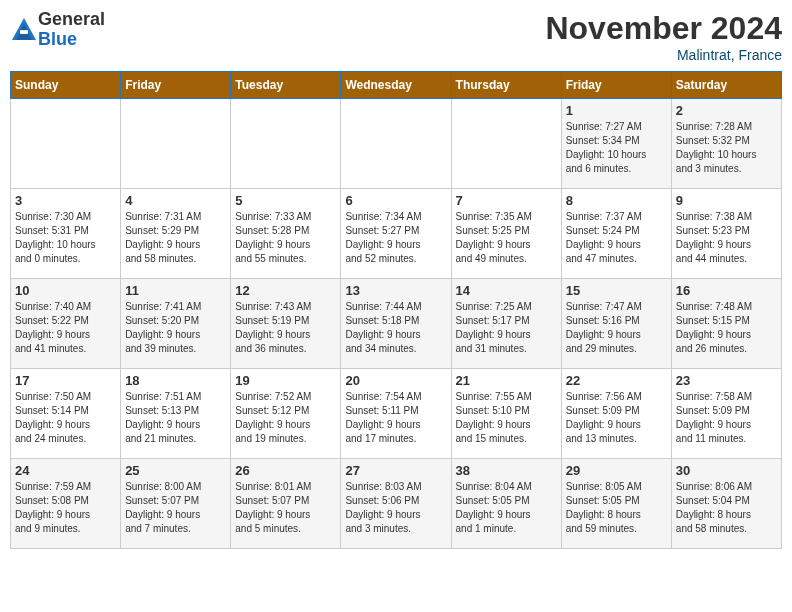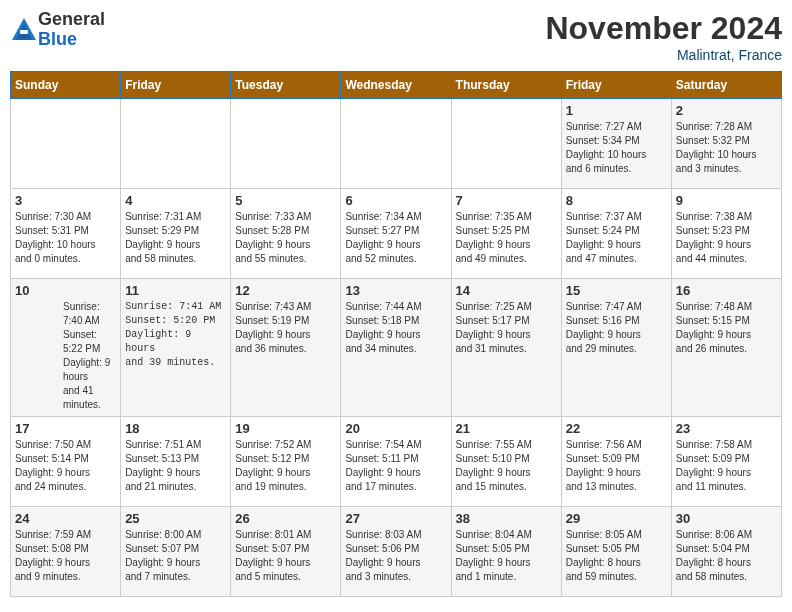--- a/index.html
+++ b/index.html
@@ -189,28 +189,28 @@
           <span class="day-number">9</span>
           <div class="cell-info" style="white-space: pre-line;">Sunrise: 7:38 AM
 Sunset: 5:23 PM
 Daylight: 9 hours
 and 44 minutes.</div>
         </td>
       </tr>
       <tr>
         <td>
           <span class="day-number">10</span>
-          <div class="cell-info" style="white-space: pre-line; margin-left: 48px;">Sunrise: 7:40 AM
+          <div class="cell-info" style="white-space: pre-line;">Sunrise: 7:40 AM
 Sunset: 5:22 PM
 Daylight: 9 hours
 and 41 minutes.</div>
         </td>
         <td>
           <span class="day-number">11</span>
-          <div class="cell-info" style="white-space: pre-line; font-family: Liberation Mono, monospace;">Sunrise: 7:41 AM
+          <div class="cell-info" style="white-space: pre-line;">Sunrise: 7:41 AM
 Sunset: 5:20 PM
 Daylight: 9 hours
 and 39 minutes.</div>
         </td>
         <td>
           <span class="day-number">12</span>
           <div class="cell-info" style="white-space: pre-line;">Sunrise: 7:43 AM
 Sunset: 5:19 PM
 Daylight: 9 hours
 and 36 minutes.</div>

